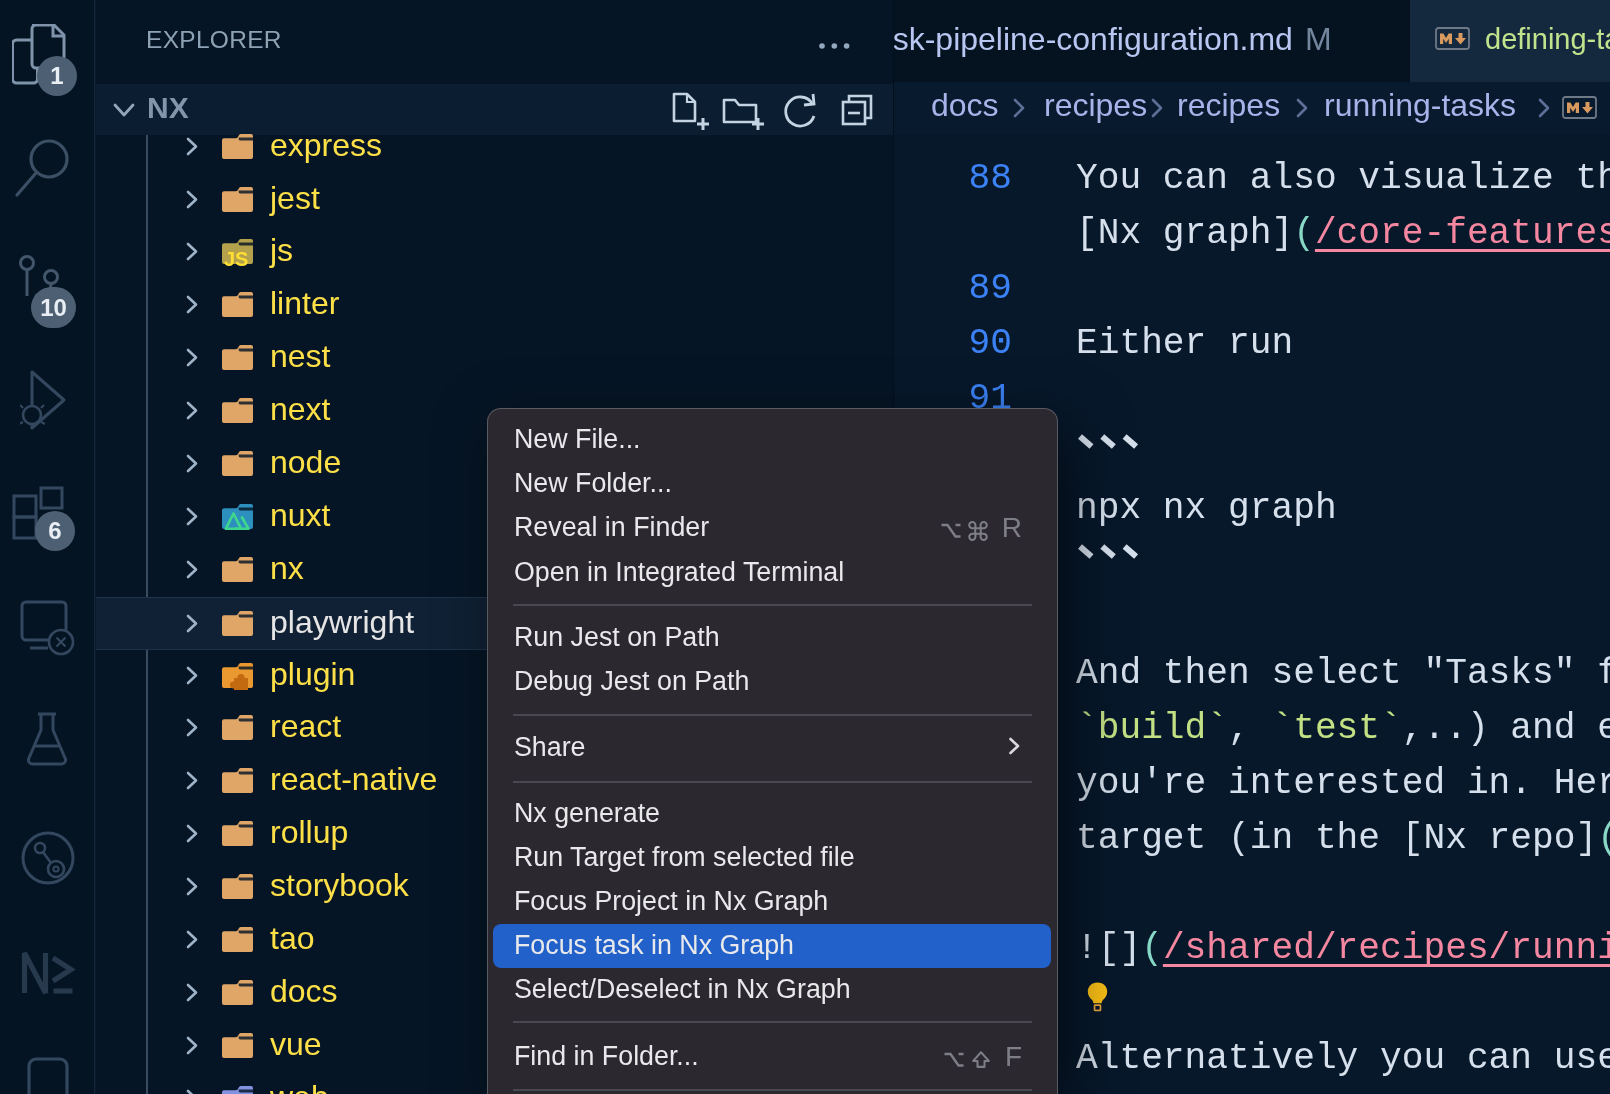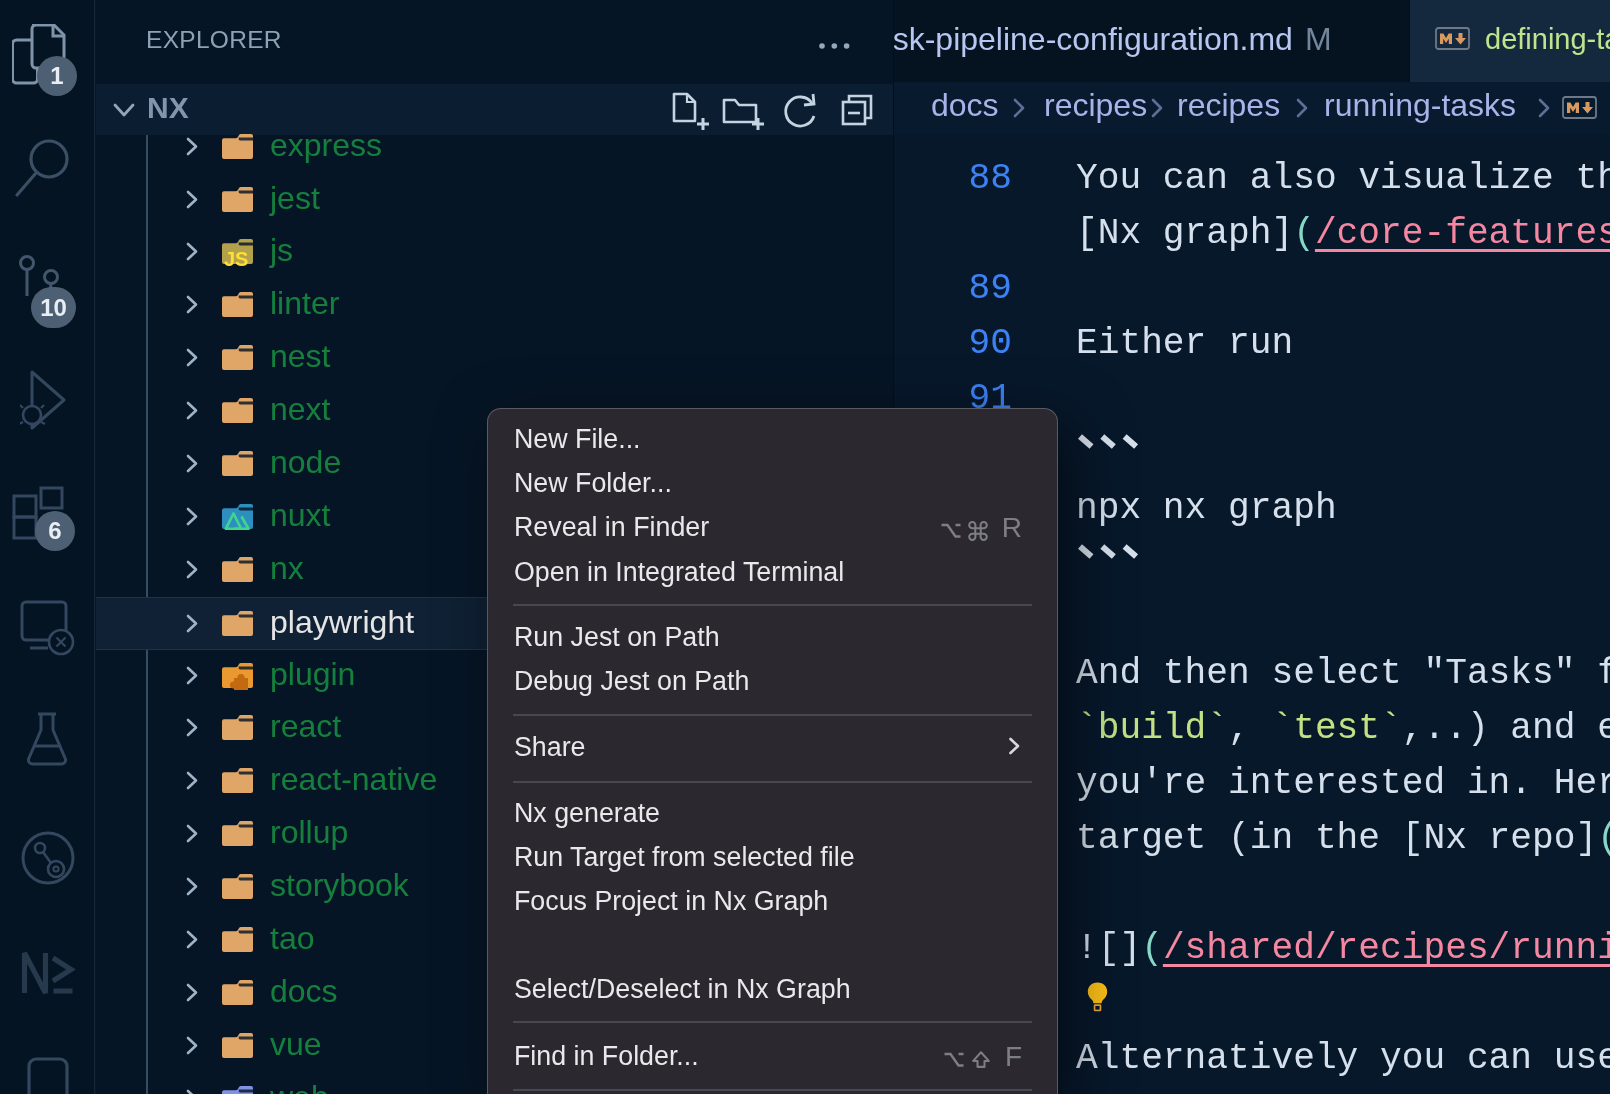--- a/index.html
+++ b/index.html
@@ -14,21 +14,21 @@
 
   
   #sidebar { left:96px; top:0; width:797px; height:1094px; background:#061525; }
   #sb-title { position:absolute; left:50px; top:26px; font-size:24.5px; letter-spacing:0.3px; color:#8ea2b6; }
   #sb-dots { position:absolute; left:722px; top:36px; }
   #nx-row { position:absolute; left:0px; top:84px; width:797px; height:51px; background:#0b1d31; }
   #nx-label { position:absolute; left:51px; top:91px; font-size:30px; font-weight:700; color:#8296ab; }
   .row { position:absolute; left:0; width:797px; height:53px; }
   .row .chev { position:absolute; left:88px; top:12px; }
   .row .ficon { position:absolute; left:125px; top:13px; }
-  .row .lbl { position:absolute; left:174px; top:6px; font-size:32px; color:#15803d; }
+  .row .lbl { position:absolute; left:174px; top:6px; font-size:32px; color:#fde047; }
   .row.sel { background:#102135; border-top:1px solid #1e3349; border-bottom:1px solid #1e3349; }
   .row.sel .lbl { color:#e5e5e5; }
   #guide { position:absolute; left:50px; top:135px; width:2px; height:959px; background:#384c61; }
 
   
   #editor { left:893px; top:0; width:717px; height:1094px; background:#07182b; overflow:hidden; border-left:1px solid #02101c; }
   #tabs { position:absolute; left:0; top:0; width:717px; height:82px; background:#04131f; }
   #tab2 { position:absolute; left:514px; top:0; width:203px; height:82px; background:#15293e; border-left:2px solid #061120; }
   #tab1text { position:absolute; left:-28px; top:21px; font-size:32px; color:#b9c6f2; white-space:pre; }
   #tab1text .m { color:#74869d; }
@@ -420,20 +420,21 @@
 <div class="mi" style="top:251px">Debug Jest on Path</div>
 <div class="msep" style="top:305px"></div>
 <div class="mi" style="top:317px">Share</div>
 <span class="msc" style="top:317px"><svg width="16" height="26" viewBox="0 0 16 26" style="vertical-align:-6px">
         <path d="M4.5 6 L12 13 L4.5 20" fill="none" stroke="#d9d9dc" stroke-width="2.6" stroke-linecap="round" stroke-linejoin="round"></path>
       </svg></span>
 <div class="msep" style="top:372px"></div>
 <div class="mi" style="top:383px">Nx generate</div>
 <div class="mi" style="top:427px">Run Target from selected file</div>
 <div class="mi" style="top:471px">Focus Project in Nx Graph</div>
+<div class="mi sel" style="top:515px">Focus task in Nx Graph</div>
 <div class="mi" style="top:559px">Select/Deselect in Nx Graph</div>
 <div class="msep" style="top:612px"></div>
 <div class="mi" style="top:626px">Find in Folder...</div>
 <span class="msc" style="top:626px"><svg width="22" height="21" viewBox="0 0 22 21" style="vertical-align:-4px">
         <path d="M1.5 5 h6 l8 11.5 h5 M15.5 5 h5" fill="none" stroke="#7e7f86" stroke-width="2.4"></path>
       </svg><span style="display:inline-block;width:5px"></span><svg width="22" height="22" viewBox="0 0 24 24" style="vertical-align:-5px">
         <path d="M12 3.5 L20.5 13 h-4.7 v6.5 h-7.6 V13 H3.5 Z" fill="none" stroke="#7e7f86" stroke-width="2.2" stroke-linejoin="round"></path>
       </svg><span style="font-size:28px;margin-left:13px">F</span></span>
 <div class="msep" style="top:680px"></div>
   </div>

